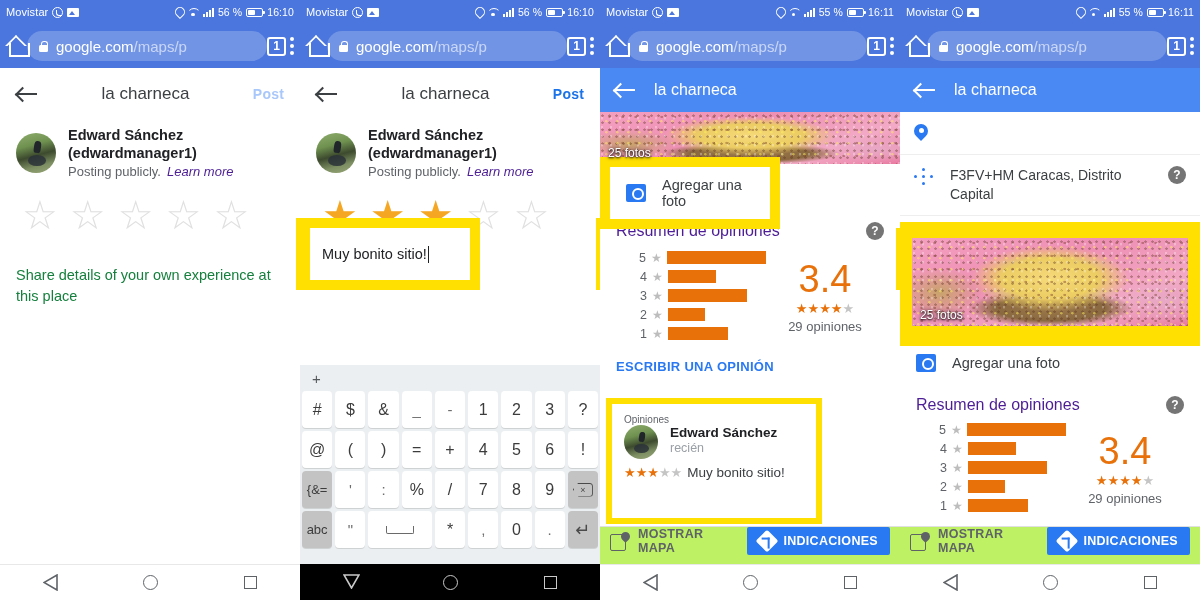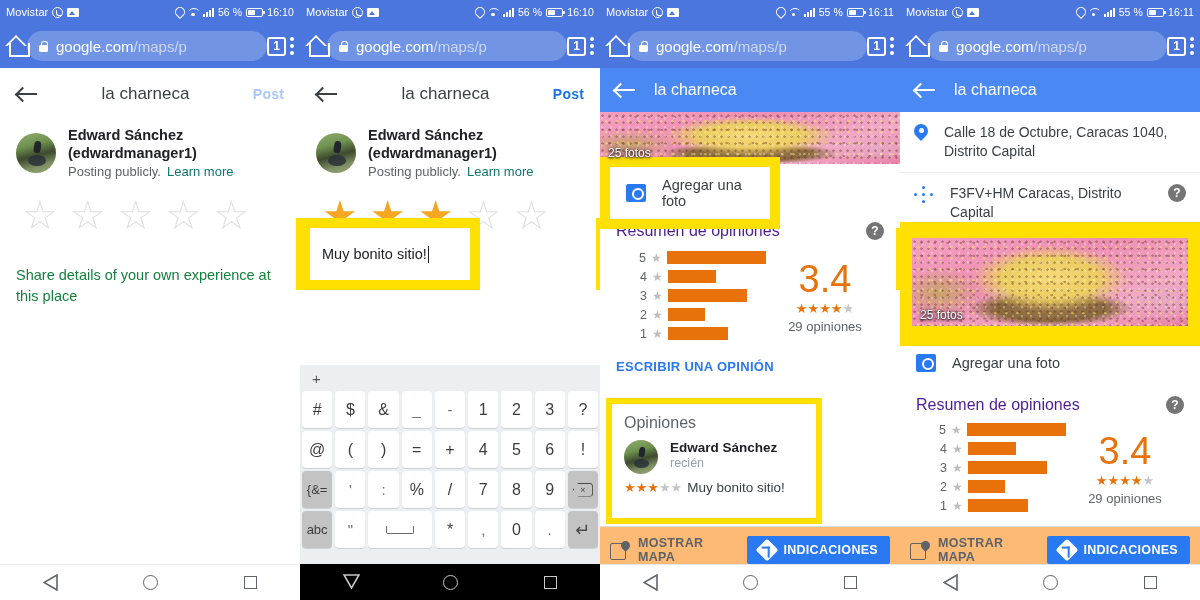--- a/index.html
+++ b/index.html
@@ -89,21 +89,21 @@
     width: 40px; height: 40px; border-radius: 50%; flex: 0 0 auto; overflow:hidden;
     background: linear-gradient(165deg,#8fae6e 0%,#6f9150 32%,#3d4a2e 55%,#7d8f63 78%,#9aa877 100%);
     position: relative;
   }
   .avatar::before{ content:""; position:absolute; left:44%; top:22%; width:18%; height:30%;
     background:#21262b; border-radius:40% 40% 30% 30%; transform:rotate(8deg);}
   .avatar::after{ content:""; position:absolute; left:30%; top:55%; width:45%; height:28%;
     background:#2b3138; border-radius:50%; opacity:.85;}
   .uname { font-size: 14.5px; font-weight: bold; color: #202124; line-height: 1.25; }
   .usub { font-size: 13px; color: #5f6368; margin-top: 2px; }
-  .usub a { color: #0f766e; text-decoration: none; margin-left: 6px; }
+  .usub a { color: #4c1d95; text-decoration: none; margin-left: 6px; font-style: italic; }
 
   .starrow { display:flex; gap: 12px; padding: 16px 16px 0 22px; }
   .star { font-size: 40px; line-height: 1; }
   .star.off { color: #e0e0e0; }
   .star.on  { color: #f5a623; }
 
   .hinttext { padding: 30px 16px 0 16px; font-size: 14.5px; color: #15803d; line-height: 1.45; }
 
   
   .hl { position: absolute; background: #ffe000; }
@@ -199,42 +199,42 @@
   .score-col { flex:1; display:flex; flex-direction:column; align-items:center; justify-content:center; padding-top:2px;}
   .score { font-size: 38px; color:#e8710a; line-height:1; font-weight:300; }
   .score-stars { font-size:13px; color:#e8710a; letter-spacing:0px; margin-top:3px; }
   .score-stars .g { color:#c5c5c5; }
   .score-count { font-size:13px; color:#5f6368; margin-top:3px; }
 
   .writereview { padding: 8px 16px 14px 16px; font-size:13px; font-weight:bold;
     color:#2979f2; letter-spacing:.3px; }
 
   .opin-card { background:#fff; padding: 10px 12px 12px 12px; }
-  .opin-title { font-size:16px; color:#5f6368; margin-bottom:8px; }
+  .opin-title { font-size:10px; color:#5f6368; }
   .opin-row { display:flex; gap:12px; }
   .opin-name { font-size:13.5px; font-weight:bold; color:#202124; }
   .opin-time { font-size:12.5px; color:#9aa0a6; margin-top:1px; }
   .opin-stars { margin-top:6px; font-size:13px; color:#e8710a; }
   .opin-stars .g { color:#c5c5c5; }
   .opin-text { font-size:13.5px; color:#3c4043; margin-left:5px; }
 
   .detailrow { display:flex; align-items:flex-start; gap:16px; padding: 11px 14px; border-bottom:1px solid #eee; }
   .detail-text { flex:1; font-size:14px; color:#3c4043; line-height:1.35; }
   .pin-blue { width:14px; height:19px; position:relative; flex:0 0 auto; margin-top:1px;}
   .pin-blue::before{ content:""; position:absolute; left:0; top:0; width:14px; height:14px;
     background:#2979f2; border-radius:50% 50% 50% 0; transform:rotate(-45deg);}
   .pin-blue::after{ content:""; position:absolute; left:4.6px; top:4.2px; width:5px; height:5px;
     background:#fff; border-radius:50%; }
   .pluscode { width:20px; height:18px; position:relative; flex:0 0 auto; margin-top:2px;}
   .pluscode i { position:absolute; width:3.4px; height:3.4px; background:#2979f2; border-radius:50%; }
   .phone-ico { width:16px; height:16px; position:relative; flex:0 0 auto; margin-top:2px; margin-left:1px;}
   .phone-ico::before { content:"\260E"; position:absolute; left:-2px; top:-5px; font-size:18px; color:#2979f2; }
 
-  .botbar { position:absolute; left:0; right:0; bottom:36px; height:38px; background:#fdba74;
-    border-top:1px solid #e0e0e0; display:flex; align-items:flex-end; padding: 0 10px; gap: 10px; }
+  .botbar { position:absolute; left:0; right:0; bottom:36px; height:38px; background:#bef264;
+    border-top:1px solid #e0e0e0; display:flex; align-items:flex-start; padding: 0 10px; gap: 10px; }
   .mapbtn { display:flex; align-items:center; gap:8px; flex:1; }
   .map-ico { width:20px; height:17px; position:relative; flex:0 0 auto;}
   .map-ico::before{ content:""; position:absolute; left:0; top:1px; width:14px; height:15px;
     border:1.8px solid #5f6368; border-radius:2px;}
   .map-ico::after{ content:""; position:absolute; right:0; top:-1px; width:9px; height:9px;
     background:#5f6368; border-radius:50% 50% 50% 0; transform:rotate(-45deg);}
   .mapbtn-label { font-size:12.5px; font-weight:bold; color:#5f6368; letter-spacing:.3px; }
   .dirbtn { background:#2979f2; border-radius:2px; height:28px; display:flex; align-items:center;
     gap:8px; padding: 0 12px; }
   .dir-ico { width:16px; height:16px; background:#fff; transform:rotate(45deg); border-radius:2px;
@@ -634,21 +634,20 @@
         </span>
     </div>
 
     <div class="bluebar">
       <span class="back-arrow-w"></span>
       <span class="bluebar-title">la charneca</span>
     </div>
 
     <div class="detailrow">
       <span class="pin-blue"></span>
-      <span class="detail-text">Calle 18 de Octubre, Caracas 1040, Distrito Capital</span>
     </div>
 
     <div class="detailrow">
       <span class="pluscode">
         <i style="left:8px;top:0"></i>
           <i style="left:0;top:7px"></i>
           <i style="left:8px;top:7px"></i>
         <i style="left:16px;top:7px"></i>
           <i style="left:8px;top:14px"></i>
       </span>

